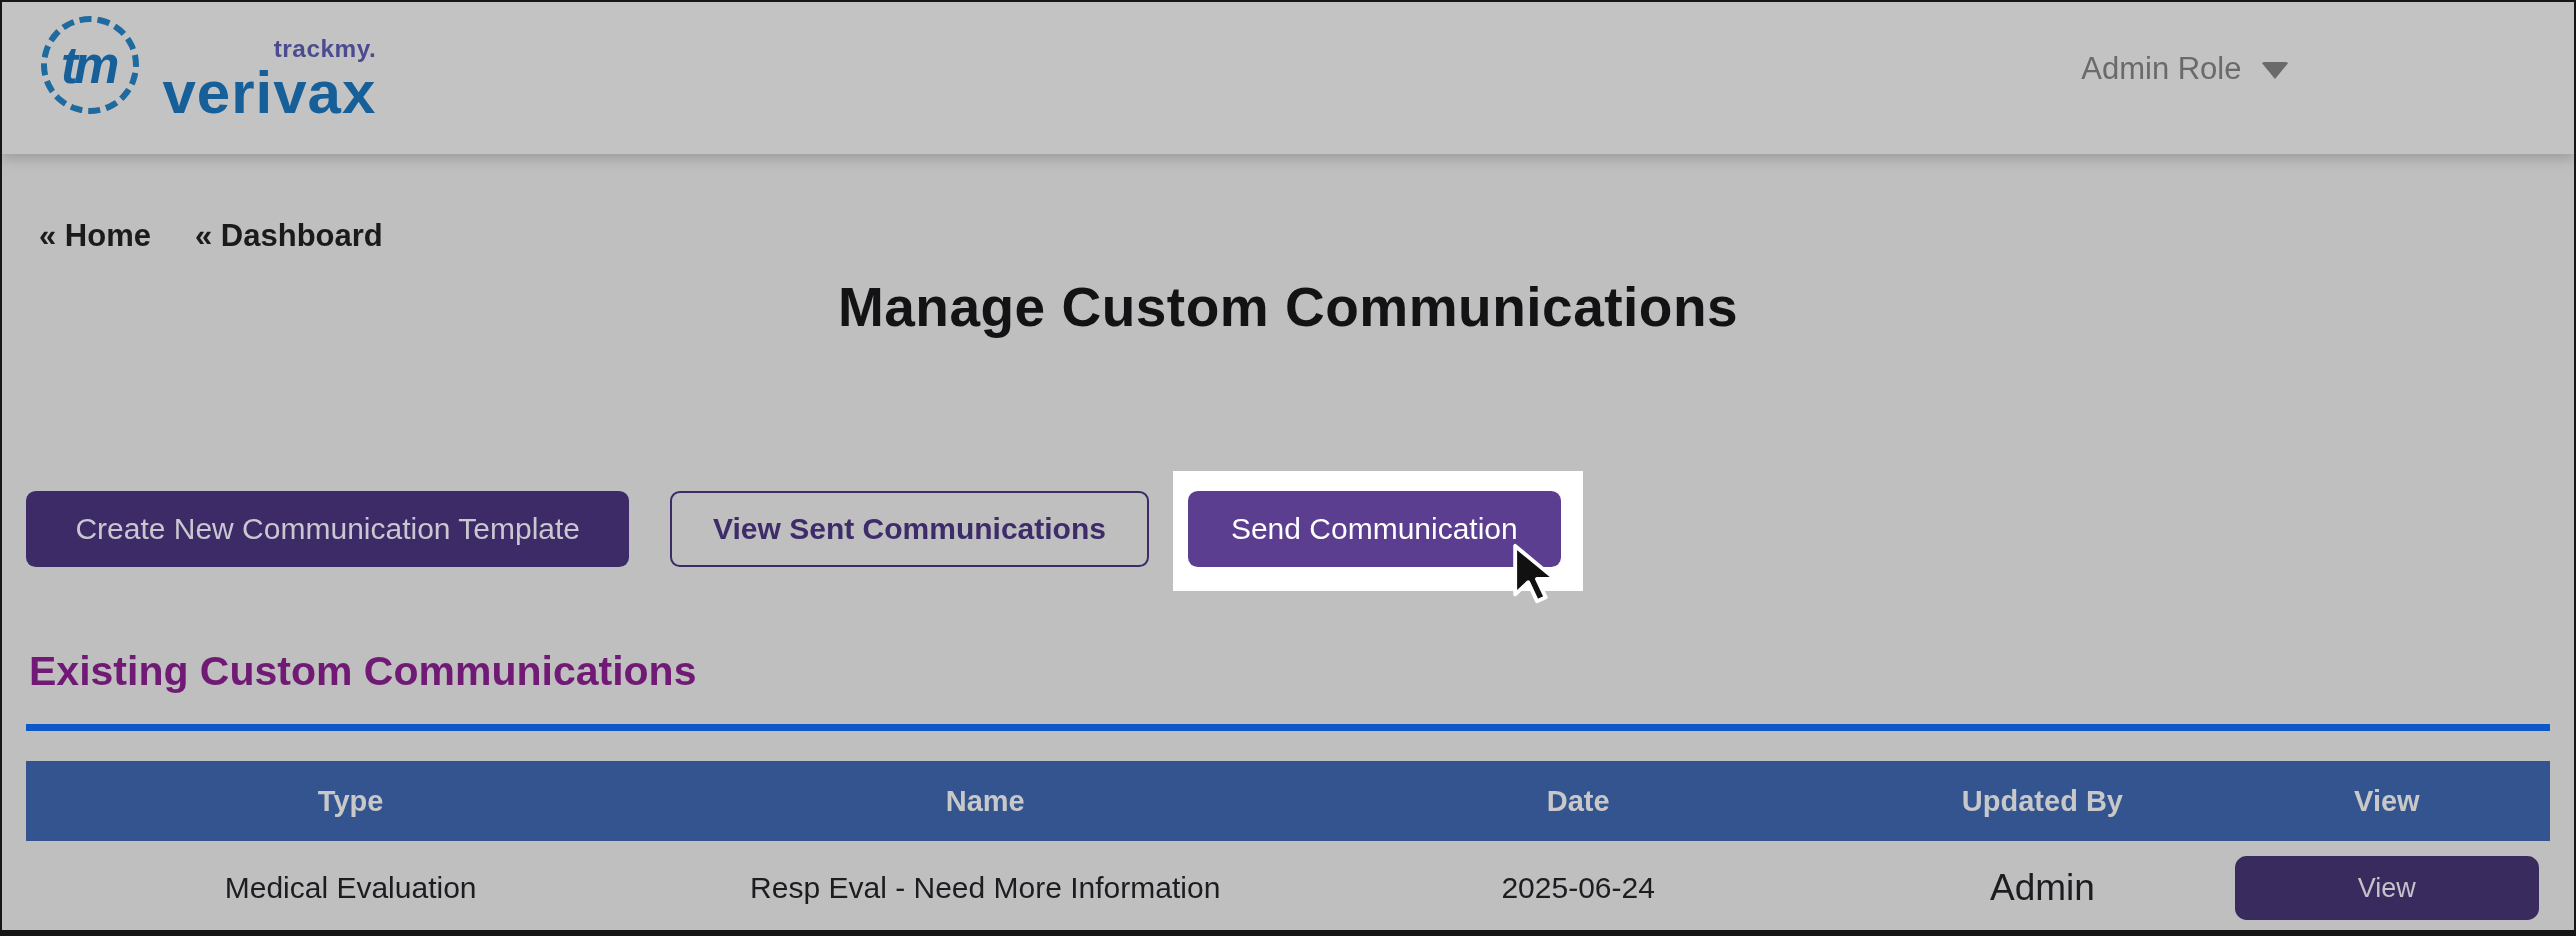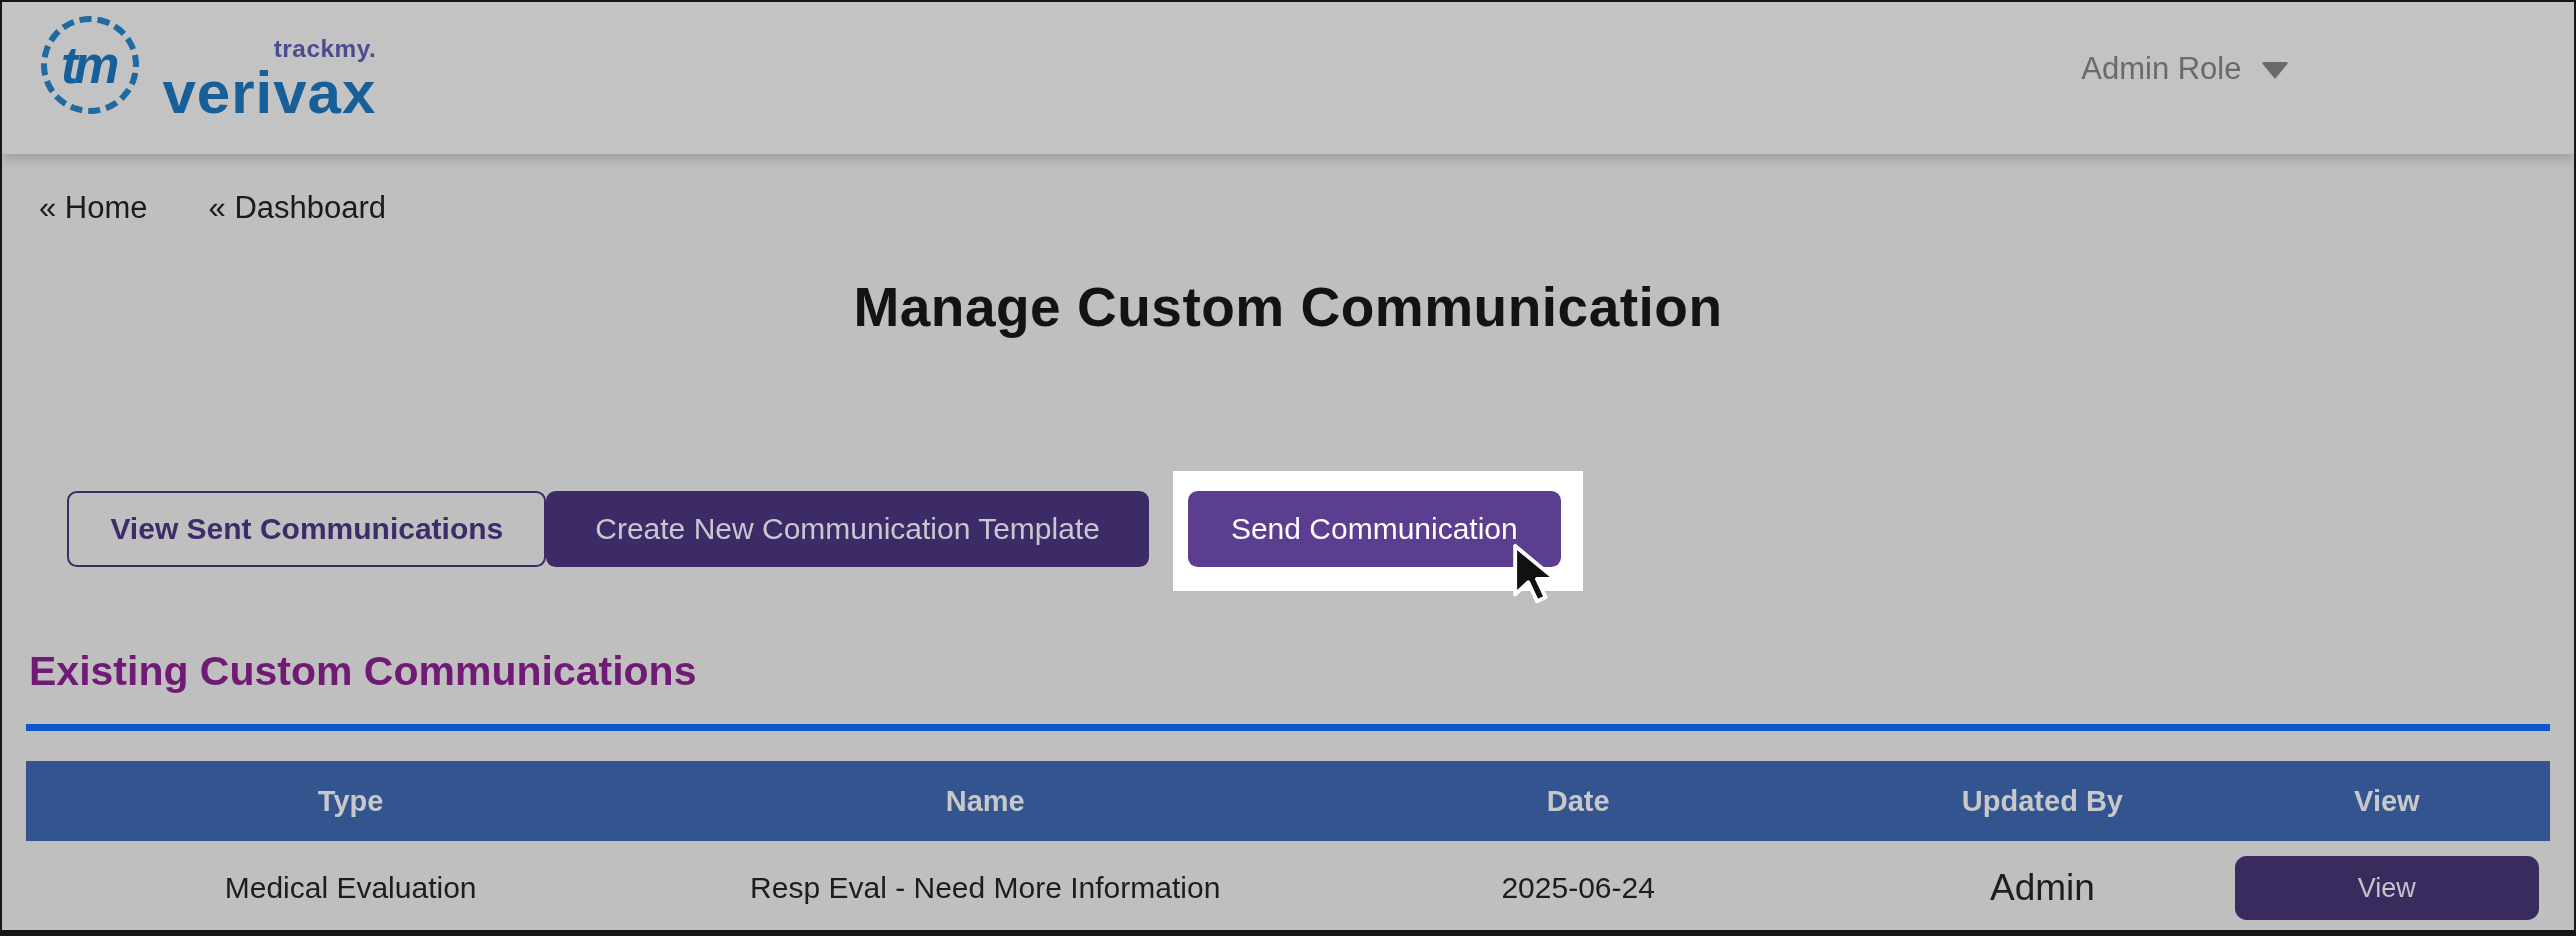--- a/index.html
+++ b/index.html
@@ -41,21 +41,21 @@
     color:#6a6a6a;font-size:31px;cursor:pointer;
   }
   .caret-down{
     width:0;height:0;
     border-left:14.6px solid transparent;
     border-right:14.6px solid transparent;
     border-top:17.6px solid #6a6a6a;
     border-radius:3.9px;margin-top:3.9px;
   }
   
-  .breadcrumbs{position:absolute;top:188px;left:37px;display:flex;gap:61px;font-size:31px;color:#1b1b1d;}
+  .breadcrumbs{position:absolute;top:216px;left:37px;display:flex;gap:44px;font-size:31px;color:#1b1b1d;font-weight:bold;}
   .breadcrumbs a{color:#1b1b1d;text-decoration:none;cursor:pointer;}
   .page-title{position:absolute;top:273px;left:0;right:0;text-align:center;font-size:55px;font-weight:bold;color:#131315;letter-spacing:0.5px;}
   
   .actions{position:absolute;top:469px;left:24.4px;display:flex;align-items:flex-start;}
   .btn{
     height:76px;border-radius:9.8px;font-size:30px;
     display:flex;align-items:center;justify-content:center;
     box-sizing:border-box;border:none;cursor:pointer;white-space:nowrap;
     font-family:"Liberation Sans",sans-serif;
   }
@@ -104,25 +104,25 @@
       <span>Admin Role</span>
       <span class="caret-down"></span>
     </div>
   </div>
 
   <div class="breadcrumbs">
     <a>« Home</a>
     <a>« Dashboard</a>
   </div>
 
-  <div class="page-title">Manage Custom Communication</div>
+  <div class="page-title">Manage Custom Communications</div>
 
   <div class="actions">
+    <button class="btn btn-create">Create New Communication Template</button>
     <button class="btn btn-view-sent">View Sent Communications</button>
-    <button class="btn btn-create">Create New Communication Template</button>
     <div class="spotlight">
       <button class="btn btn-send">Send Communication</button>
       <svg class="cursor-icon" width="49" height="64" viewBox="0 0 50 66">
         <polygon points="3,3 3,53 16.5,40.5 25.5,60 34.5,56 25.5,37 44,37" fill="#111111" stroke="#ffffff" stroke-width="4" stroke-linejoin="round"></polygon>
       </svg>
     </div>
   </div>
 
   <div class="section-heading">Existing Custom Communications</div>
   <div class="section-rule"></div>

